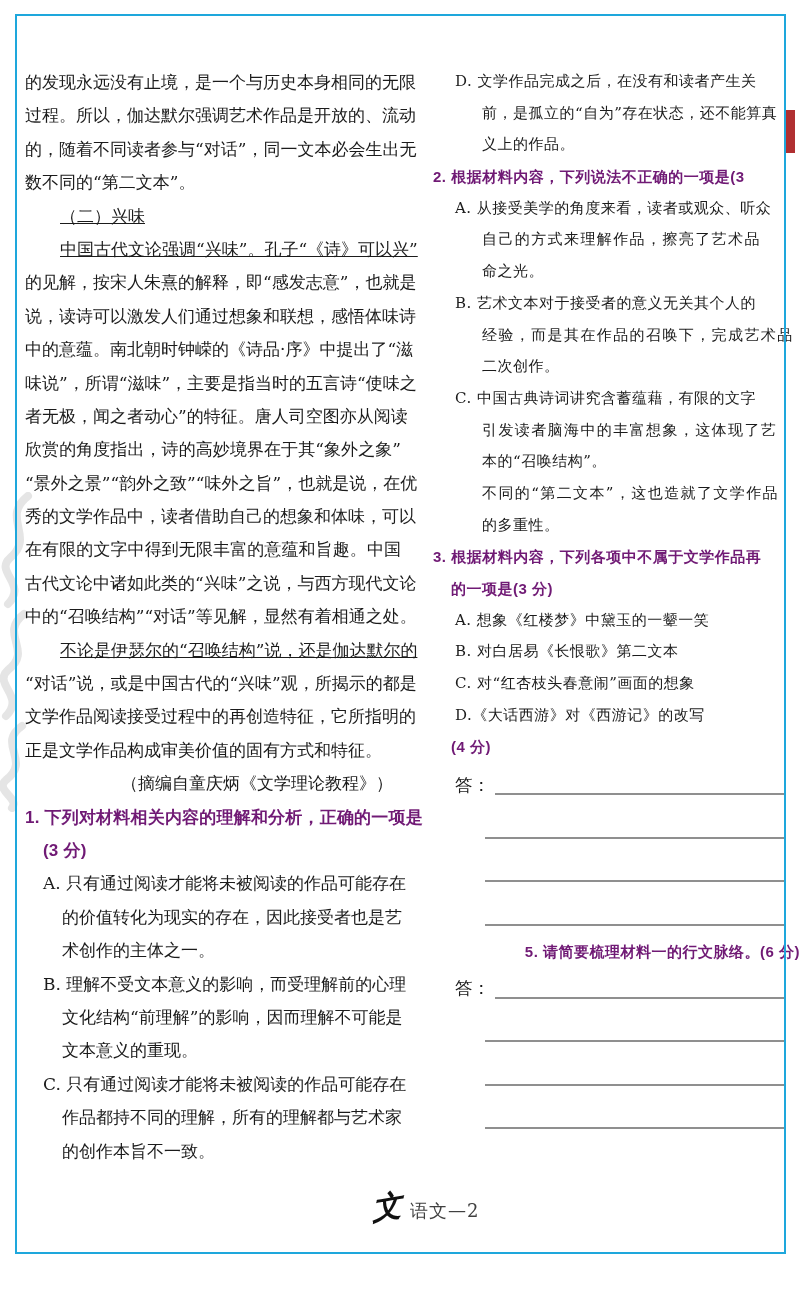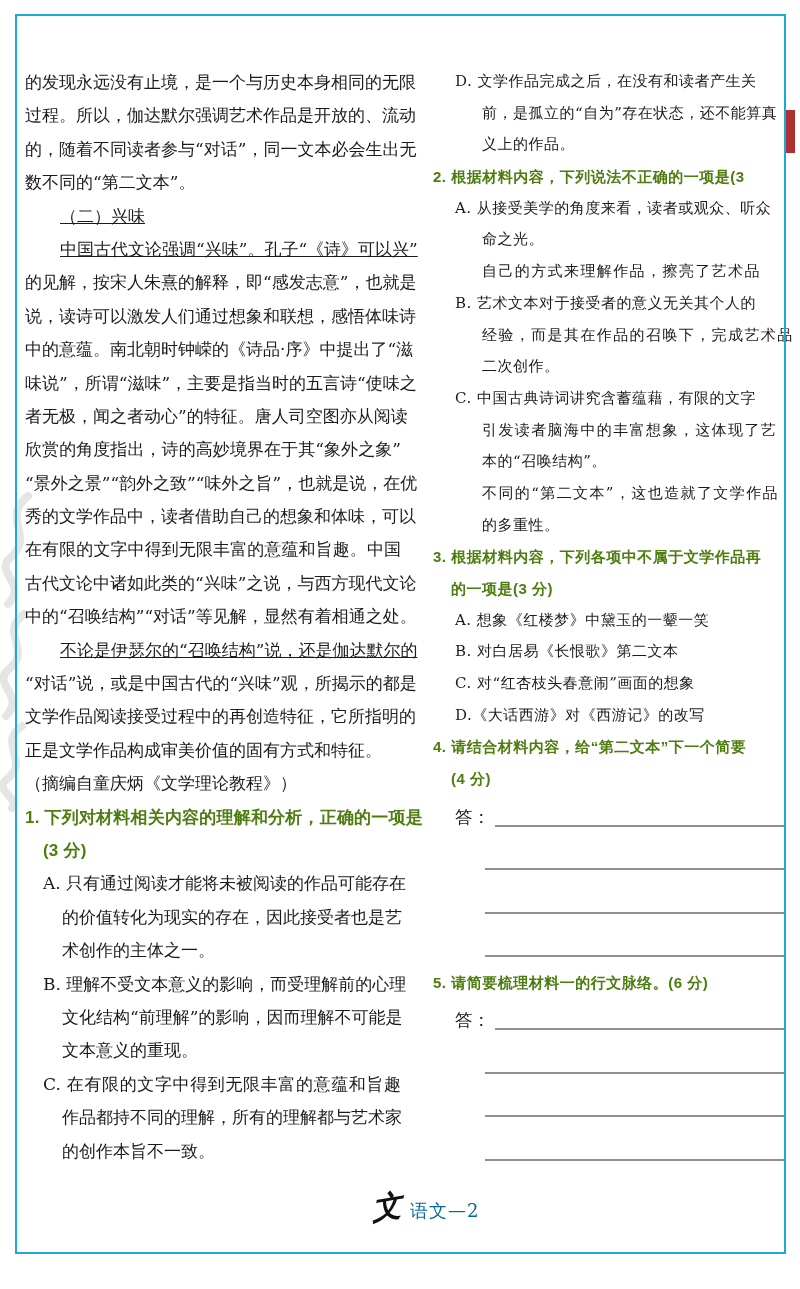--- a/index.html
+++ b/index.html
@@ -38,48 +38,48 @@
   .lc .ln{height:33.4px;line-height:33.4px;}
   .rc .ln{height:31.7px;line-height:31.7px;font-size:15px;letter-spacing:.5px;}
   .fill{text-align:justify;text-align-last:justify;}
   .ind1{padding-left:18px;}
   .ind2{padding-left:35px;text-decoration:underline;}
   .lc .opt{padding-left:18px;}
   .lc .cont{padding-left:37px;}
   .rc .opt{padding-left:22px;}
   .rc .cont{padding-left:49px;}
   .rc .sp{letter-spacing:1.4px;}
-  .attrib{text-align:left;padding-right:8px;}
+  .attrib{text-align:right;padding-right:8px;}
   .stem{
     font-weight:700;
     font-family:"Liberation Sans","DejaVu Sans",sans-serif;
-    color:#4d7c0f;
+    color:#701a75;
     letter-spacing:.2px;
   }
-  .rc .tall{height:41px;line-height:52px;}
+  .rc .tall{height:41px;line-height:52px;text-align:right;}
   
   .ansrow{height:32px;display:flex;align-items:flex-end;padding-left:22px;margin-right:14px;}
   .ansrow .anslabel{font-size:17.5px;line-height:1.1;color:#1b1b1b;}
   .ansrow .rule{flex:1;margin-left:5px;border-bottom:2px solid #8f8f8f;height:0;}
   .rulerow{height:43.5px;display:flex;align-items:flex-end;padding-left:52px;margin-right:14px;}
   .rulerow .rule{flex:1;border-bottom:2px solid #8f8f8f;height:0;}
   
   .footer{
     position:absolute;left:372px;top:1192px;z-index:1;
     display:flex;align-items:baseline;gap:8px;
   }
   .footer .logo{
     display:inline-block;
     font-family:"DejaVu Serif",serif;
     font-style:italic;font-weight:bold;
     font-size:30px;line-height:30px;color:#111;
     transform:rotate(-10deg) skewX(-8deg);
   }
   .footer .plabel{
-    font-size:18px;color:#0369a1;letter-spacing:1px;
+    font-size:18px;color:#404040;letter-spacing:1px;
   }
 </style>
 </head>
 <body>
 
 <div class="watermark">
   <svg width="46" height="320" viewBox="0 0 46 320" xmlns="http://www.w3.org/2000/svg">
     <g fill="none" stroke="#c6c6c6" stroke-width="8" stroke-linecap="round" opacity="0.75">
       <path d="M34 4 C6 26 42 44 16 66 C0 80 34 92 14 112"></path>
       <path d="M30 122 C4 142 40 158 14 178 C-2 192 32 204 12 224"></path>
@@ -112,48 +112,47 @@
     <div class="ln ">正是文学作品构成审美价值的固有方式和特征。</div>
     <div class="ln attrib">（摘编自童庆炳《文学理论教程》）</div>
     <div class="ln stem fill">1. 下列对材料相关内容的理解和分析，正确的一项是</div>
     <div class="ln stem ind1">(3 分)</div>
     <div class="ln opt fill">A. 只有通过阅读才能将未被阅读的作品可能存在</div>
     <div class="ln cont fill">的价值转化为现实的存在，因此接受者也是艺</div>
     <div class="ln cont">术创作的主体之一。</div>
     <div class="ln opt fill">B. 理解不受文本意义的影响，而受理解前的心理</div>
     <div class="ln cont fill">文化结构“前理解”的影响，因而理解不可能是</div>
     <div class="ln cont">文本意义的重现。</div>
-    <div class="ln opt fill">C. 在有限的文字中得到无限丰富的意蕴和旨趣</div>
+    <div class="ln opt fill">C. 只有通过阅读才能将未被阅读的作品可能存在</div>
     <div class="ln cont fill">作品都持不同的理解，所有的理解都与艺术家</div>
     <div class="ln cont">的创作本旨不一致。</div>
   </div>
 
 <div class="col rc">
     <div class="ln opt">D. 文学作品完成之后，在没有和读者产生关</div>
     <div class="ln cont">前，是孤立的“自为”存在状态，还不能算真</div>
     <div class="ln cont">义上的作品。</div>
     <div class="ln stem">2. 根据材料内容，下列说法不正确的一项是(3</div>
     <div class="ln opt">A. 从接受美学的角度来看，读者或观众、听众</div>
+    <div class="ln cont sp">自己的方式来理解作品，擦亮了艺术品</div>
     <div class="ln cont">命之光。</div>
-    <div class="ln cont sp">自己的方式来理解作品，擦亮了艺术品</div>
     <div class="ln opt">B. 艺术文本对于接受者的意义无关其个人的</div>
     <div class="ln cont sp">经验，而是其在作品的召唤下，完成艺术品</div>
     <div class="ln cont">二次创作。</div>
     <div class="ln opt">C. 中国古典诗词讲究含蓄蕴藉，有限的文字</div>
     <div class="ln cont sp">引发读者脑海中的丰富想象，这体现了艺</div>
     <div class="ln cont">本的“召唤结构”。</div>
     <div class="ln cont sp">不同的“第二文本”，这也造就了文学作品</div>
     <div class="ln cont">的多重性。</div>
     <div class="ln stem">3. 根据材料内容，下列各项中不属于文学作品再</div>
     <div class="ln stem ind1">的一项是(3 分)</div>
     <div class="ln opt">A. 想象《红楼梦》中黛玉的一颦一笑</div>
     <div class="ln opt">B. 对白居易《长恨歌》第二文本</div>
     <div class="ln opt">C. 对“红杏枝头春意闹”画面的想象</div>
     <div class="ln opt">D.《大话西游》对《西游记》的改写</div>
-    <div class="ln stem">4. 请结合材料内容，给“第二文本”下一个简要</div>
     <div class="ln stem ind1">(4 分)</div>
     <div class="ansrow">
       <span class="anslabel">答：</span>
       <span class="rule"></span>
     </div>
     <div class="rulerow">
       <span class="rule"></span>
     </div>
     <div class="rulerow">
       <span class="rule"></span>

